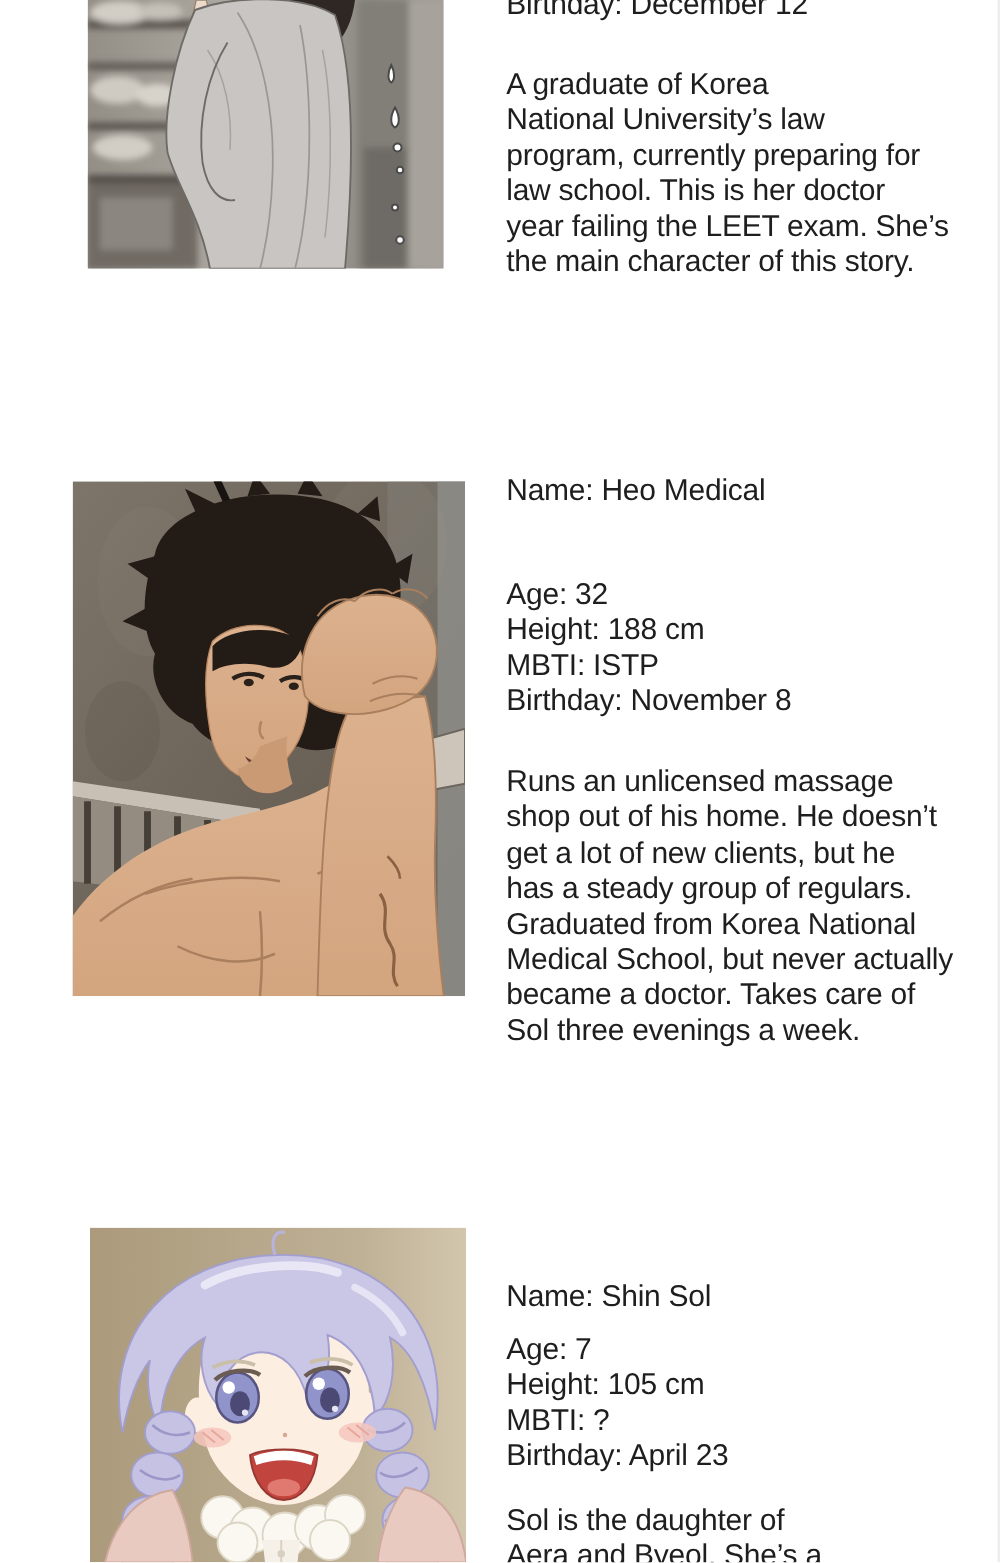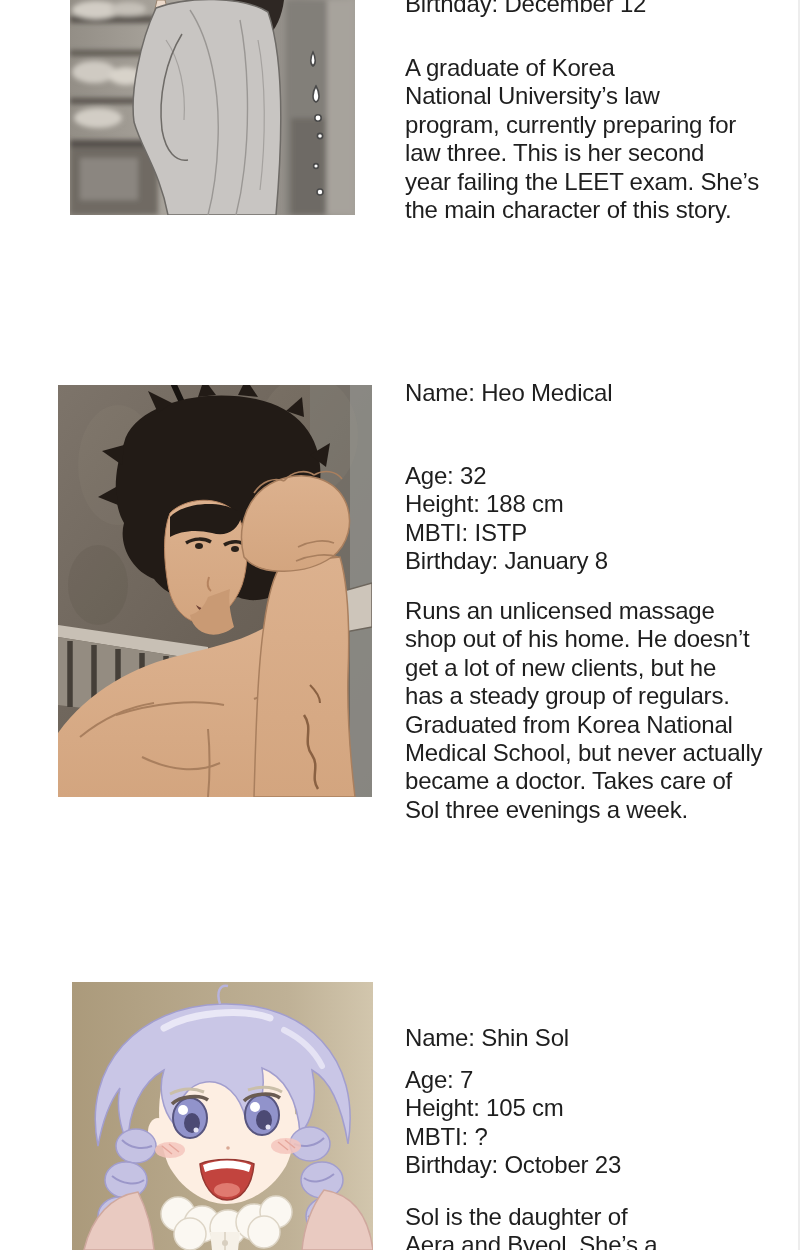--- a/index.html
+++ b/index.html
@@ -69,21 +69,21 @@
           <circle cx="250" cy="136" r="2.6"></circle>
           <circle cx="246" cy="166" r="2.4"></circle>
           <circle cx="250" cy="192" r="3"></circle>
         </g>
       </svg>
     </div>
     <div class="txt" style="top:-10px">Birthday: December 12</div>
     <div class="txt" style="top:54px">A graduate of Korea
 National University’s law
 program, currently preparing for
-law three. This is her second
+law school. This is her doctor
 year failing the LEET exam. She’s
 the main character of this story.</div>
   </section>
 
   <section>
     <div class="illus" style="left:58px;top:385px;width:314px;height:412px" aria-label="man with messy black hair in a bath, hand raised to his ear">
       <svg width="314" height="412" viewBox="0 0 314 412">
         <defs>
           <linearGradient id="s2bg" x1="0" y1="0" x2="1" y2="1">
             <stop offset="0" stop-color="#7d746a"></stop>
@@ -151,22 +151,22 @@
           <path d="M238 176 C252 170 268 168 280 172"></path>
         </g>
         <path d="M246 330 C256 344 244 356 254 370 C262 382 252 392 260 404" stroke="#8a6142" stroke-width="2.5" fill="none"></path>
         <path d="M252 300 C258 306 262 312 262 318" stroke="#8a6142" stroke-width="2" fill="none"></path>
       </svg>
     </div>
     <div class="txt" style="top:379px">Name: Heo Medical</div>
     <div class="txt" style="top:462px">Age: 32
 Height: 188 cm
 MBTI: ISTP
-Birthday: January 8</div>
-    <div class="txt" style="top:597px">Runs an unlicensed massage
+Birthday: November 8</div>
+    <div class="txt" style="top:612px">Runs an unlicensed massage
 shop out of his home. He doesn’t
 get a lot of new clients, but he
 has a steady group of regulars.
 Graduated from Korea National
 Medical School, but never actually
 became a doctor. Takes care of
 Sol three evenings a week.</div>
   </section>
 
   <section>
@@ -248,19 +248,19 @@
         <path d="M301 268 C296 230 278 212 252 208 C240 224 232 246 230 268 Z" fill="#e9cac1" stroke="#cfa89e" stroke-width="1.5"></path>
         <path d="M138 250 L168 250 L166 268 L140 268 Z" fill="#f6f1e8"></path>
         <path d="M153 250 L153 268" stroke="#d8cfc0" stroke-width="1.5"></path>
         <circle cx="153" cy="261" r="3" fill="#d8cfc0"></circle>
       </svg>
     </div>
     <div class="txt" style="top:1024px">Name: Shin Sol</div>
     <div class="txt" style="top:1066px">Age: 7
 Height: 105 cm
 MBTI: ?
-Birthday: October 23</div>
+Birthday: April 23</div>
     <div class="txt" style="top:1203px">Sol is the daughter of
 Aera and Byeol. She’s a</div>
   </section>
 
   <div class="right-edge"></div>
 </div>
 
 </body></html>

